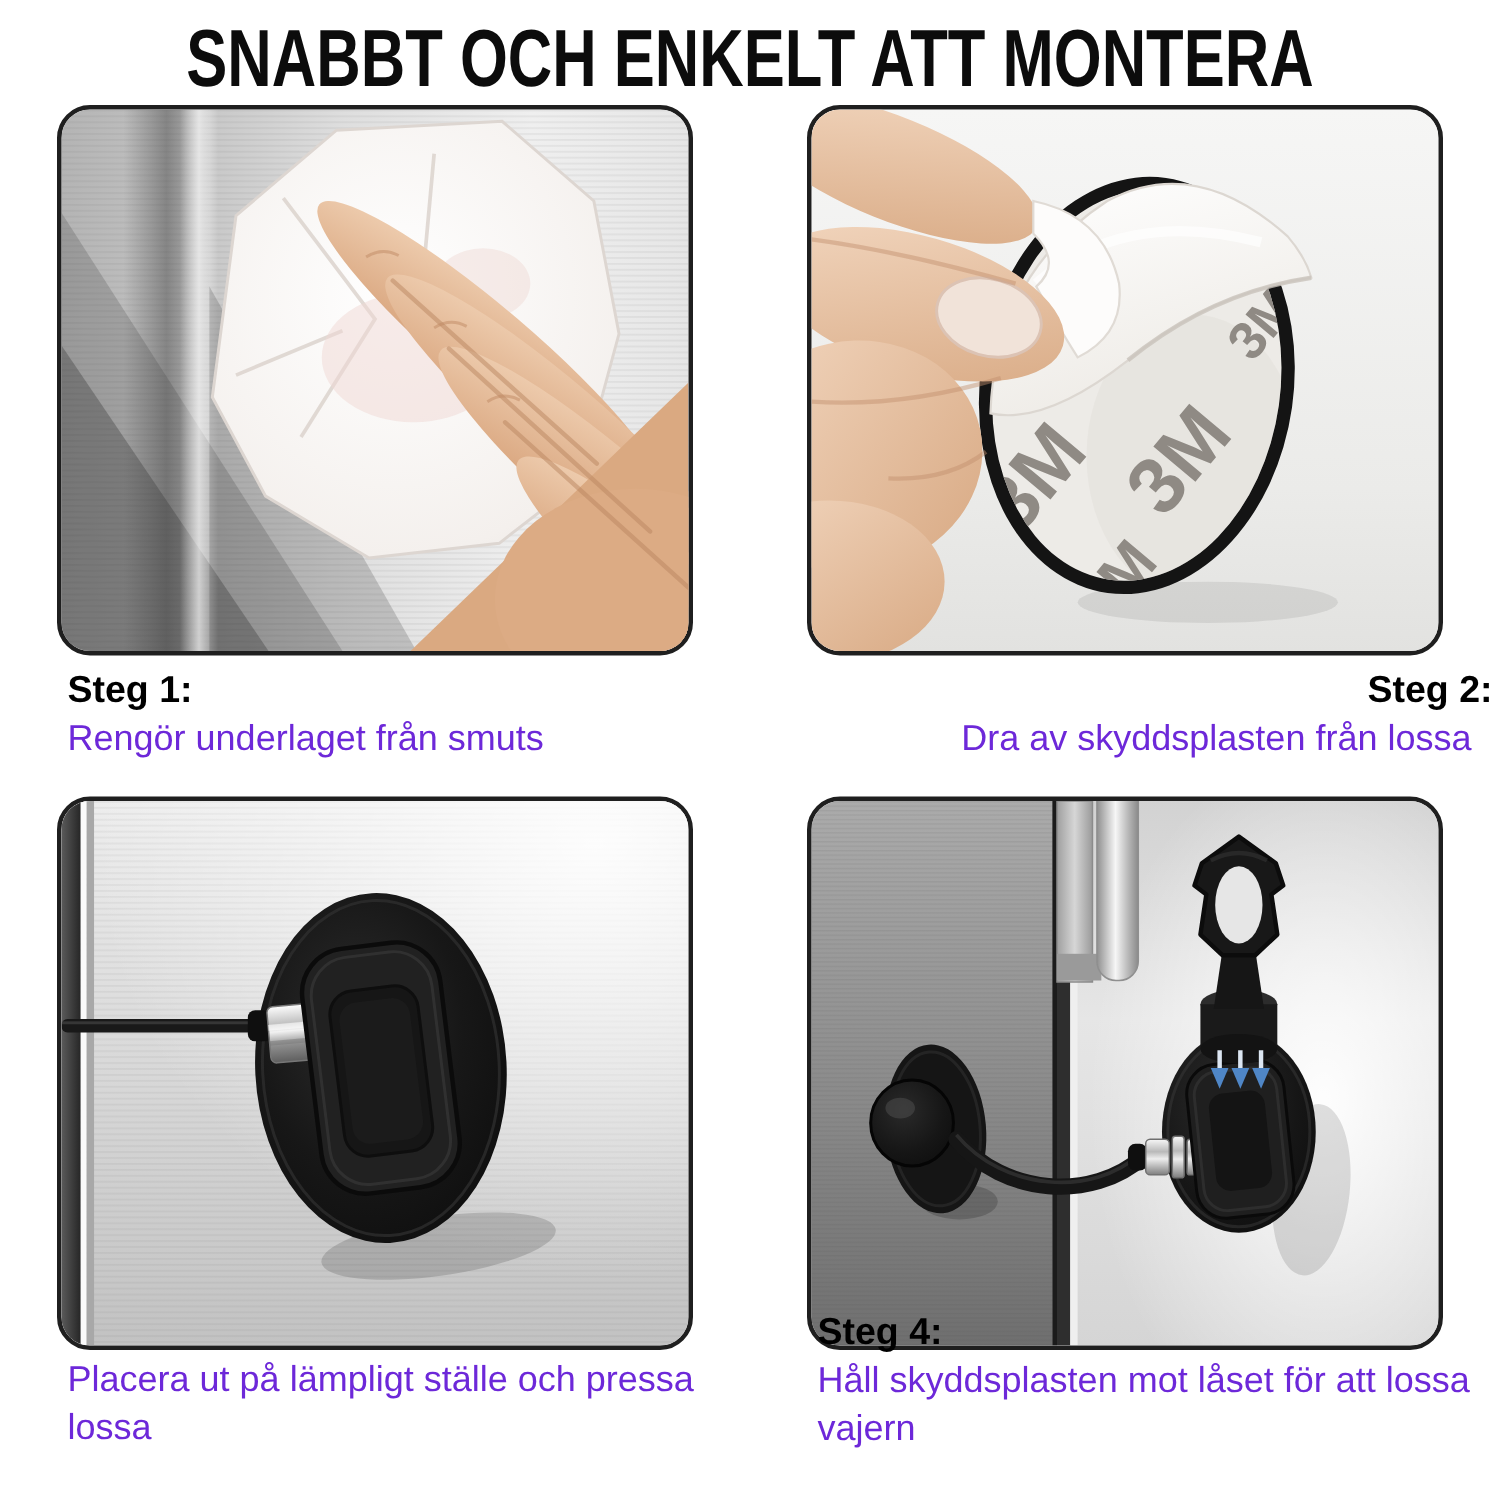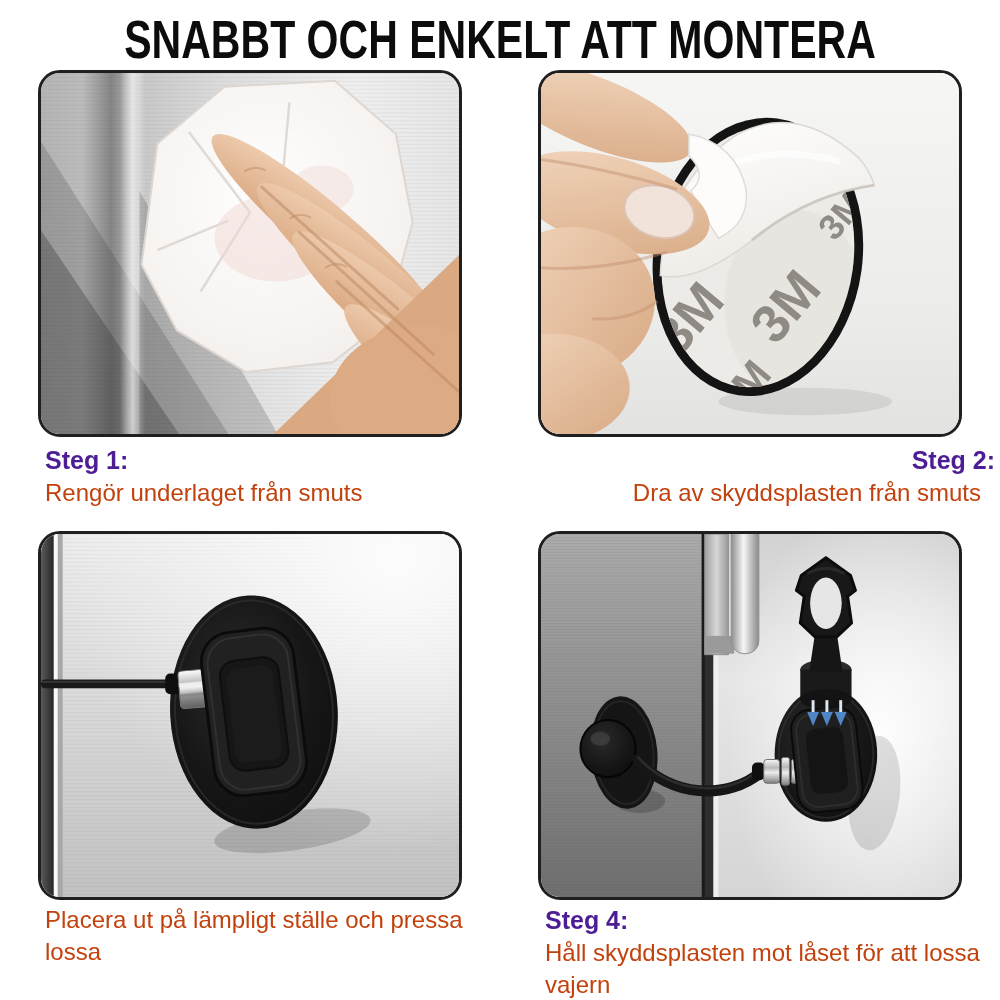--- a/index.html
+++ b/index.html
@@ -12,23 +12,23 @@
          overflow:hidden;background:#e9e9e9;}
   figure.photo svg{display:block;width:100%;height:100%;}
   .p1{left:38px;top:70px;width:418px;height:361px;}
   .p2{left:538px;top:70px;width:418px;height:361px;}
   .p3{left:38px;top:531px;width:418px;height:363px;}
   .p4{left:538px;top:531px;width:418px;height:363px;}
   .caption{position:absolute;}
   .c1{left:45px;top:444px;width:460px;}
   .c2{left:545px;top:444px;width:450px;text-align:right;}
   .c3{left:45px;top:904px;width:460px;}
-  .c4{left:545px;top:904px;width:450px;}
-  .steg{font-weight:700;font-size:25px;line-height:33px;color:#4c1d95;}
-  .desc{font-size:24px;line-height:32px;color:#c2410c;max-width:436px;}
+  .c4{left:545px;top:872px;width:450px;}
+  .steg{font-weight:700;font-size:25px;line-height:33px;color:#000000;}
+  .desc{font-size:24px;line-height:32px;color:#6d28d9;max-width:436px;}
   svg text.brand{font-family:"Liberation Sans",sans-serif;font-weight:700;fill:#8f8a84;}
 </style>
 </head>
 <body>
 
 <div class="page">
 
   <h1 class="title">SNABBT OCH ENKELT ATT MONTERA</h1>
 
   <figure class="photo p1">
@@ -305,21 +305,21 @@
       </g>
     </svg>
   </figure>
 
   <div class="caption c1">
     <div class="steg">Steg 1:</div>
     <div class="desc">Rengör underlaget från smuts</div>
   </div>
   <div class="caption c2">
     <div class="steg">Steg 2:</div>
-    <div class="desc">Dra av skyddsplasten från smuts</div>
+    <div class="desc">Dra av skyddsplasten från lossa</div>
   </div>
   <div class="caption c3">
     <div class="desc">Placera ut på lämpligt ställe och pressa lossa</div>
   </div>
   <div class="caption c4">
     <div class="steg">Steg 4:</div>
     <div class="desc">Håll skyddsplasten mot låset för att lossa vajern</div>
   </div>
 
 </div>

